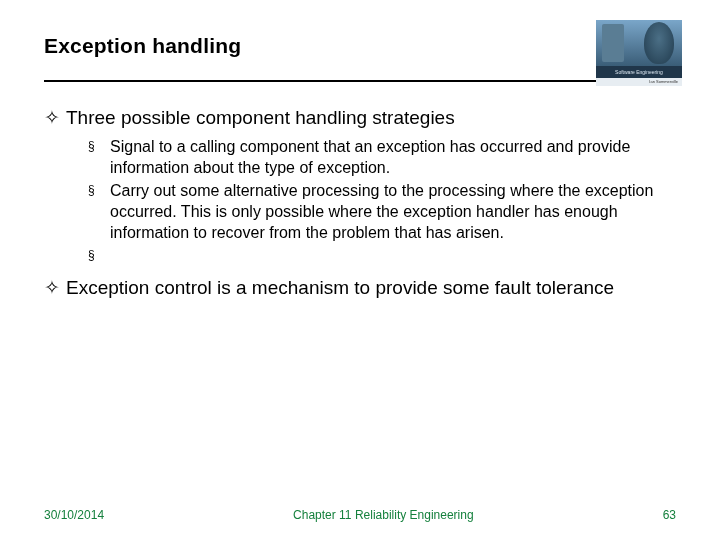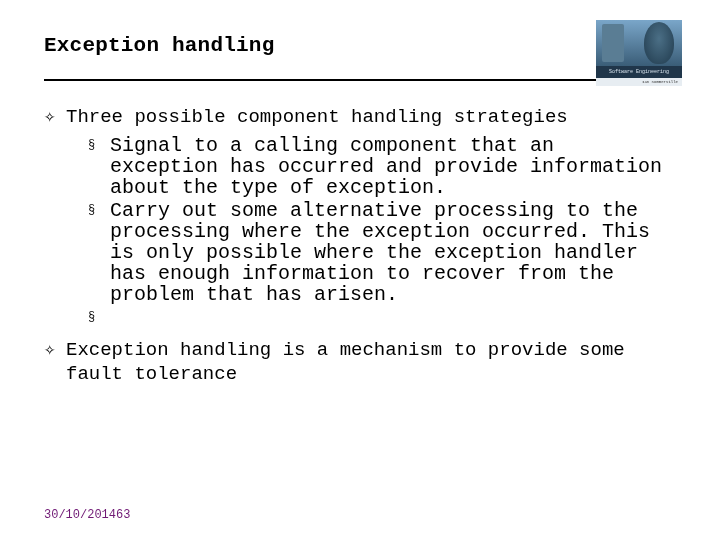--- a/index.html
+++ b/index.html
@@ -1,35 +1,35 @@
 <!DOCTYPE html>
 <html><head>
 <meta charset="utf-8">
 <style>
-  * { margin: 0; padding: 0; box-sizing: border-box; font-family: Liberation Mono, monospace; }
+  * { margin: 0; padding: 0; box-sizing: border-box; }
   html, body { width: 720px; height: 540px; font-family: Arial, Helvetica, sans-serif; background: #fff; color: #000; }
   .slide { position: relative; width: 720px; height: 540px; padding: 34px 44px 0 44px; }
   .header { position: relative; }
   .title { font-size: 21px; font-weight: bold; letter-spacing: 0.2px; }
   .hr { border: none; border-top: 2.5px solid #000; margin-top: 22px; }
   .logo { position: absolute; top: -14px; right: -6px; width: 86px; height: 60px; }
   .logo .img { width: 86px; height: 46px; background: linear-gradient(180deg,#7aa6c9 0%, #3a5d77 100%); position: relative; overflow: hidden; }
   .logo .img::before { content:""; position:absolute; left:6px; top:4px; width:22px; height:38px; background:#5a7d94; border-radius:2px; }
   .logo .img::after { content:""; position:absolute; right:8px; top:2px; width:30px; height:42px; background: radial-gradient(ellipse at 50% 40%, #4b6f86 0%, #2d4a5e 70%); border-radius:50% 50% 45% 45%; }
   .logo .strip { width:86px; height:12px; background:#20364a; color:#d8e4ee; font-size:5px; line-height:12px; text-align:center; padding:0 2px; white-space:nowrap; overflow:hidden; }
   .logo .sub { width:86px; height:8px; background:#e7edf2; font-size:4px; color:#333; text-align:right; padding-right:4px; line-height:8px; }
   .content { margin-top: 24px; }
   .lvl1 { display:flex; margin: 8px 0 4px 0; }
   .lvl1 .mark { width: 22px; flex:none; font-size: 19px; line-height: 24px; }
   .lvl1 .txt { font-size: 19px; line-height: 24px; }
   .lvl2-wrap { margin: 6px 0 10px 0; }
   .lvl2 { display:flex; margin: 2px 0 2px 44px; }
   .lvl2 .mark { width: 22px; flex:none; font-size: 12px; line-height: 21px; }
-  .lvl2 .txt { font-size: 20px; line-height: 21px; max-width: 560px; }
-  .footer { position:absolute; left:0; right:0; bottom:18px; display:flex; align-items:center; padding: 0 44px; font-size: 12px; color:#701a75; }
+  .lvl2 .txt { font-size: 16px; line-height: 21px; max-width: 560px; }
+  .footer { position:absolute; left:0; right:0; bottom:18px; display:flex; align-items:center; padding: 0 44px; font-size: 12px; color:#15803d; }
   .footer .date { flex: 0 0 auto; }
   .footer .chap { flex: 1 1 auto; text-align:center; }
   .footer .num { flex: 0 0 auto; text-align:right; }
 </style>
 </head>
 <body>
 
 <div class="slide">
 
   <div class="header">
@@ -58,23 +58,24 @@
         <div class="mark">§</div>
         <div class="txt">Carry out some alternative processing to the processing where the exception occurred. This is only possible where the exception handler has enough information to recover from the problem that has arisen.</div>
       </div>
       <div class="lvl2">
         <div class="mark">§</div>
       </div>
     </div>
 
     <div class="lvl1">
       <div class="mark">✧</div>
-      <div class="txt">Exception handling is a mechanism to provide some fault tolerance</div>
+      <div class="txt">Exception control is a mechanism to provide some fault tolerance</div>
     </div>
 
   </div>
 
   <div class="footer">
     <div class="date">30/10/2014</div>
+    <div class="chap">Chapter 11 Reliability Engineering</div>
     <div class="num">63</div>
   </div>
 
 </div>
 
 </body></html>

